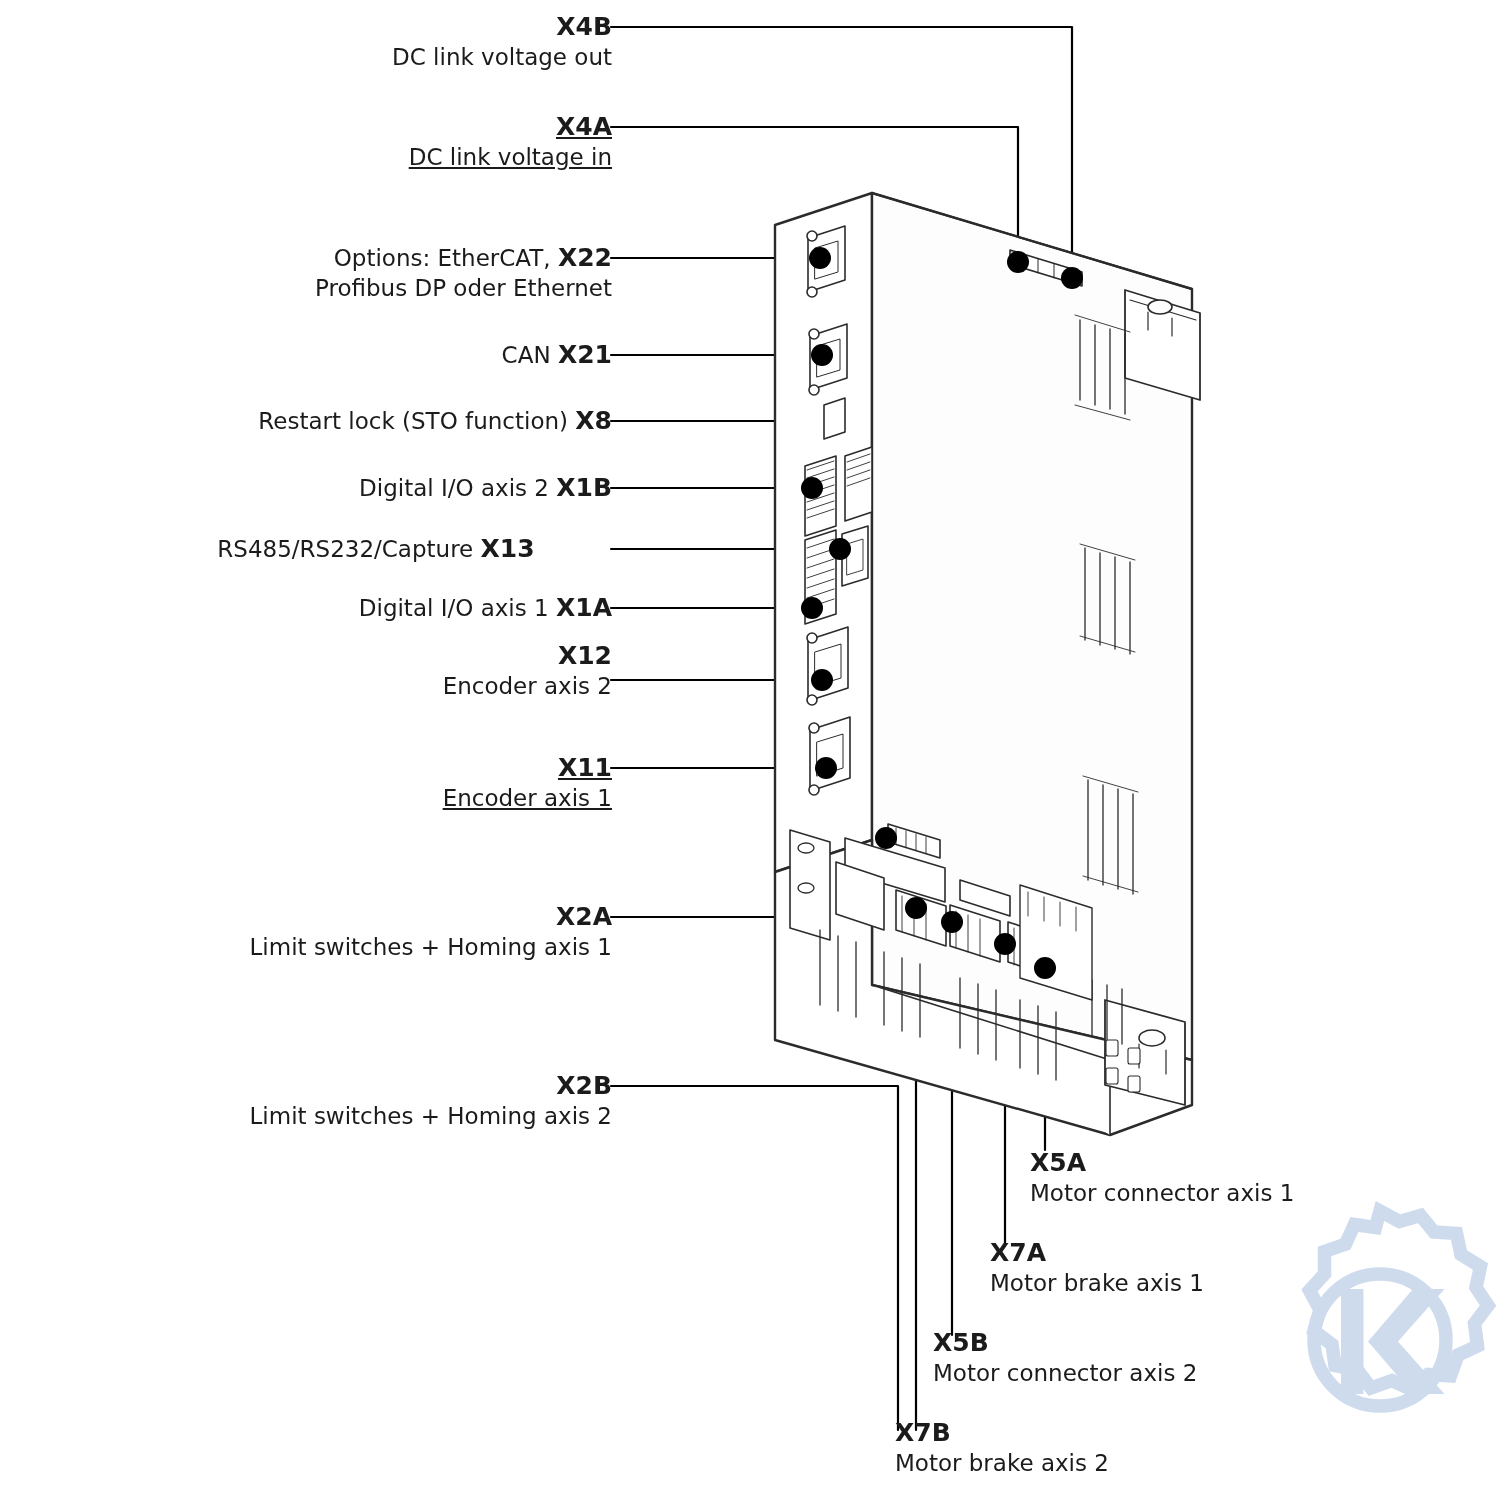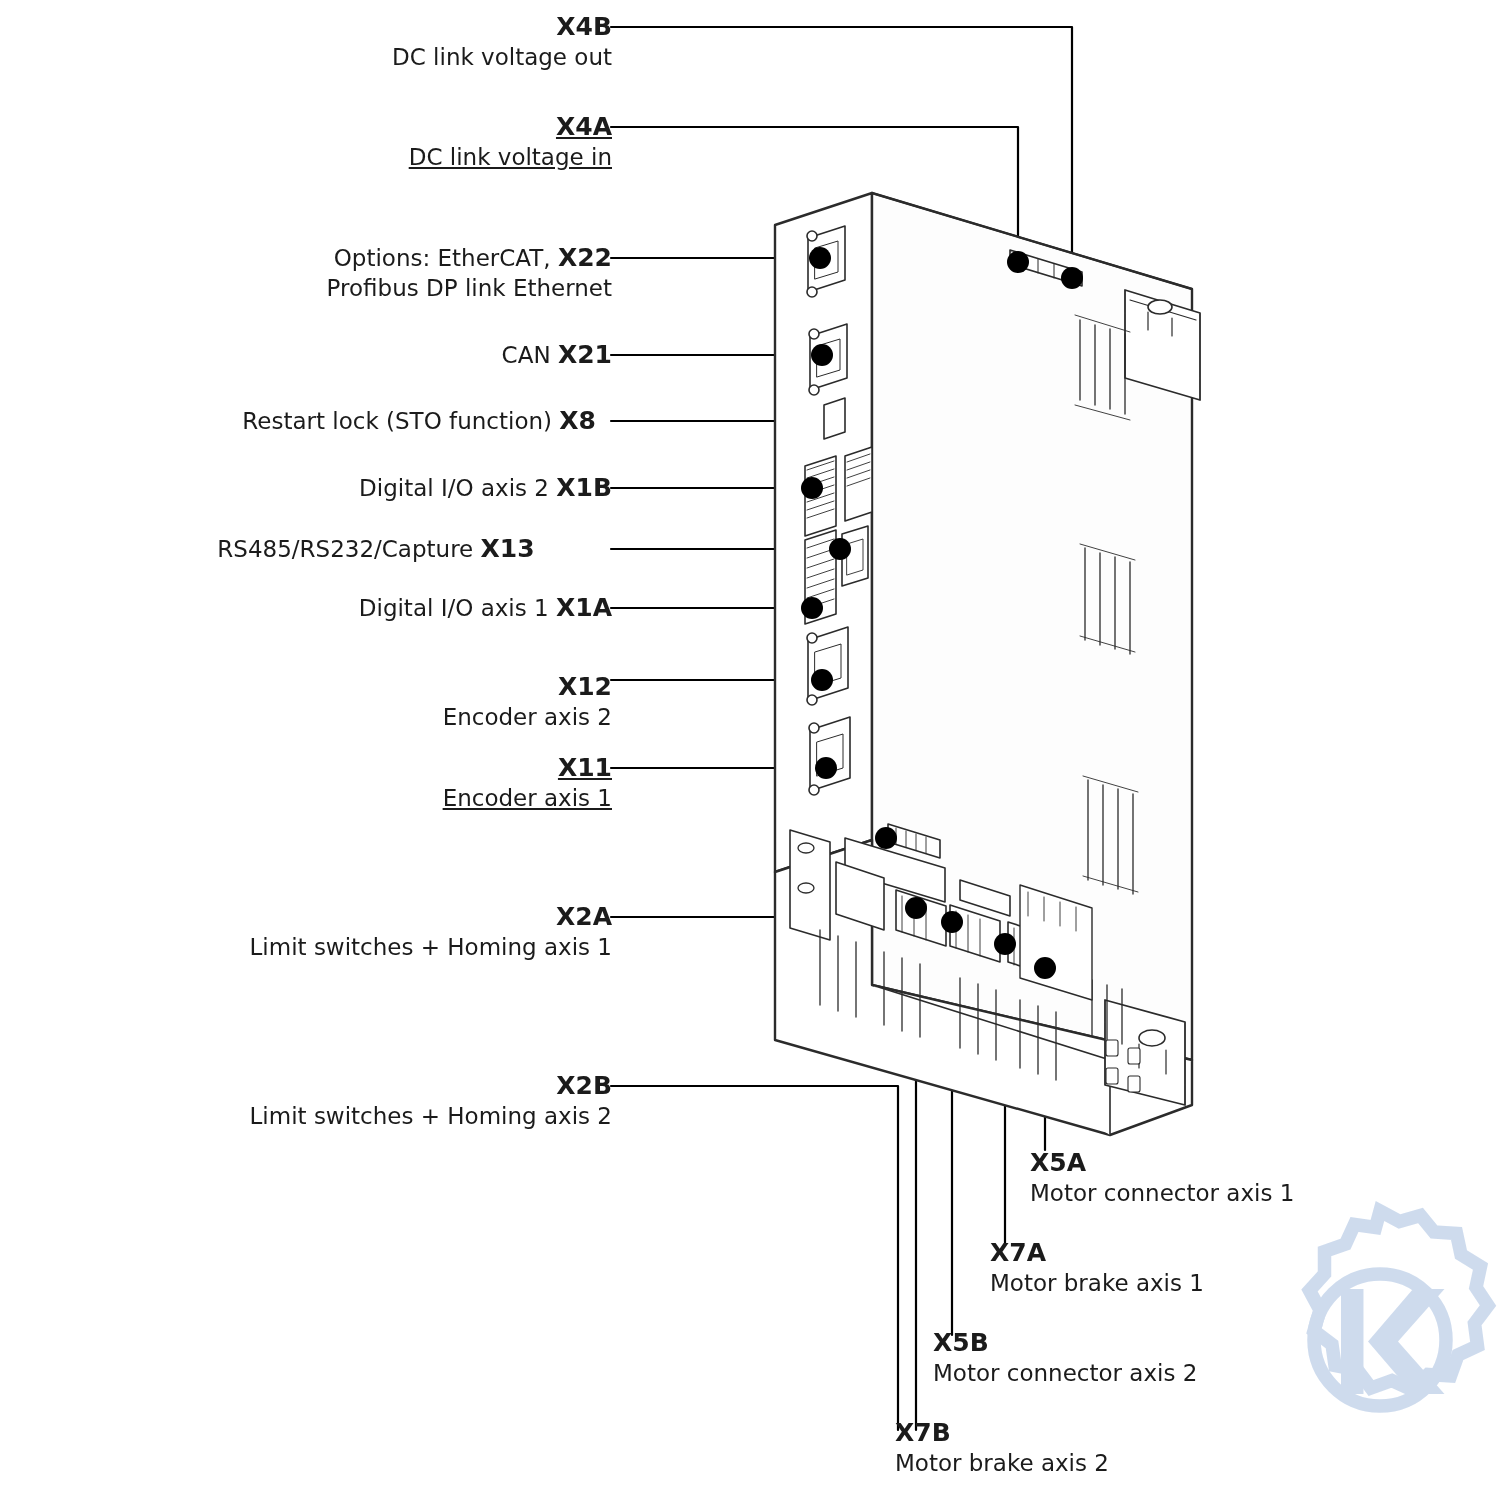--- a/index.html
+++ b/index.html
@@ -227,49 +227,49 @@
   </div>
 
   <div class="label right" style="left:260px; top:112px; width:352px;text-decoration:underline;">
     <span class="code">X4A</span>
     <span class="stack"><span class="desc">DC link voltage in</span></span>
   </div>
 
   <div class="label right" style="left:180px; top:243px; width:432px;">
     <span class="desc">Options: EtherCAT,</span>
     <span class="code">X22</span>
-    <span class="stack line2"><span class="desc">Profibus DP link Ethernet</span></span>
+    <span class="stack line2"><span class="desc">Profibus DP oder Ethernet</span></span>
   </div>
 
   <div class="label right" style="left:180px; top:340px; width:432px;">
     <span class="desc">CAN</span>
     <span class="code">X21</span>
   </div>
 
-  <div class="label right" style="left:104px; top:406px; width:492px;">
+  <div class="label right" style="left:120px; top:406px; width:492px;">
     <span class="desc">Restart lock (STO function)</span>
     <span class="code">X8</span>
   </div>
 
   <div class="label right" style="left:160px; top:473px; width:452px;">
     <span class="desc">Digital I/O axis 2</span>
     <span class="code">X1B</span>
   </div>
 
   <div class="label right" style="left:140px; top:534px; width:472px;text-align:center;">
     <span class="desc">RS485/RS232/Capture</span>
     <span class="code">X13</span>
   </div>
 
   <div class="label right" style="left:160px; top:593px; width:452px;">
     <span class="desc">Digital I/O axis 1</span>
     <span class="code">X1A</span>
   </div>
 
-  <div class="label right" style="left:220px; top:672px; width:392px;">
+  <div class="label right" style="left:220px; top:641px; width:392px;">
     <span class="code">X12</span>
     <span class="stack"><span class="desc">Encoder axis 2</span></span>
   </div>
 
   <div class="label right" style="left:220px; top:753px; width:392px;text-decoration:underline;">
     <span class="code">X11</span>
     <span class="stack"><span class="desc">Encoder axis 1</span></span>
   </div>
 
   <div class="label right" style="left:120px; top:902px; width:492px;">

